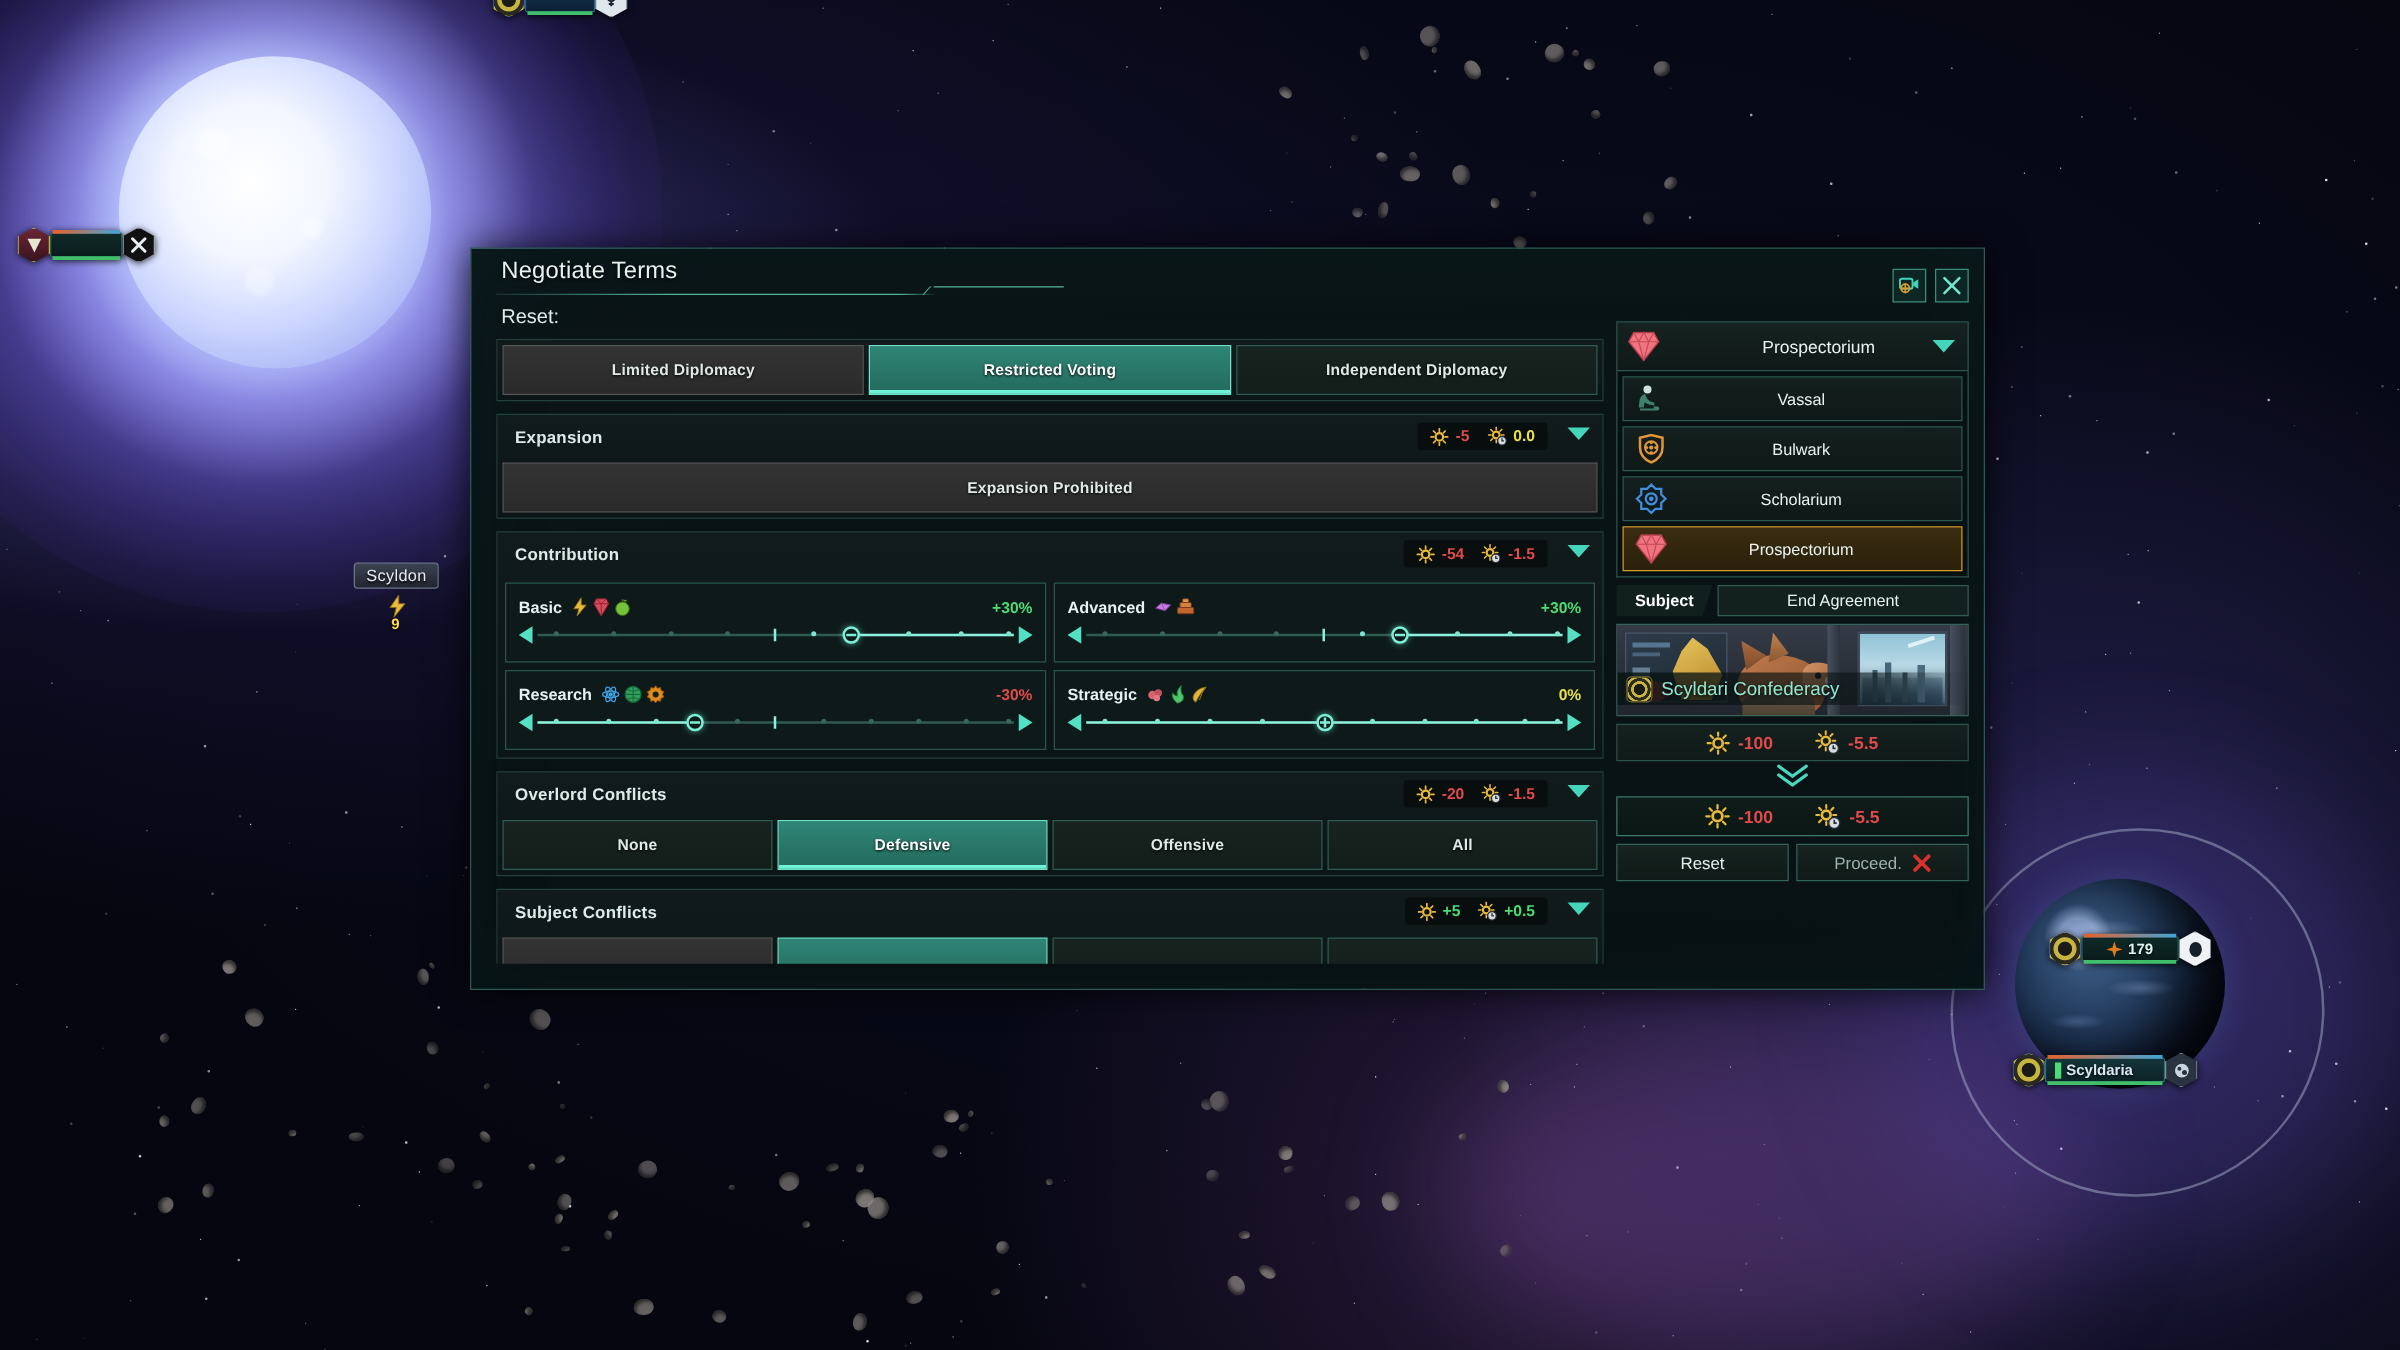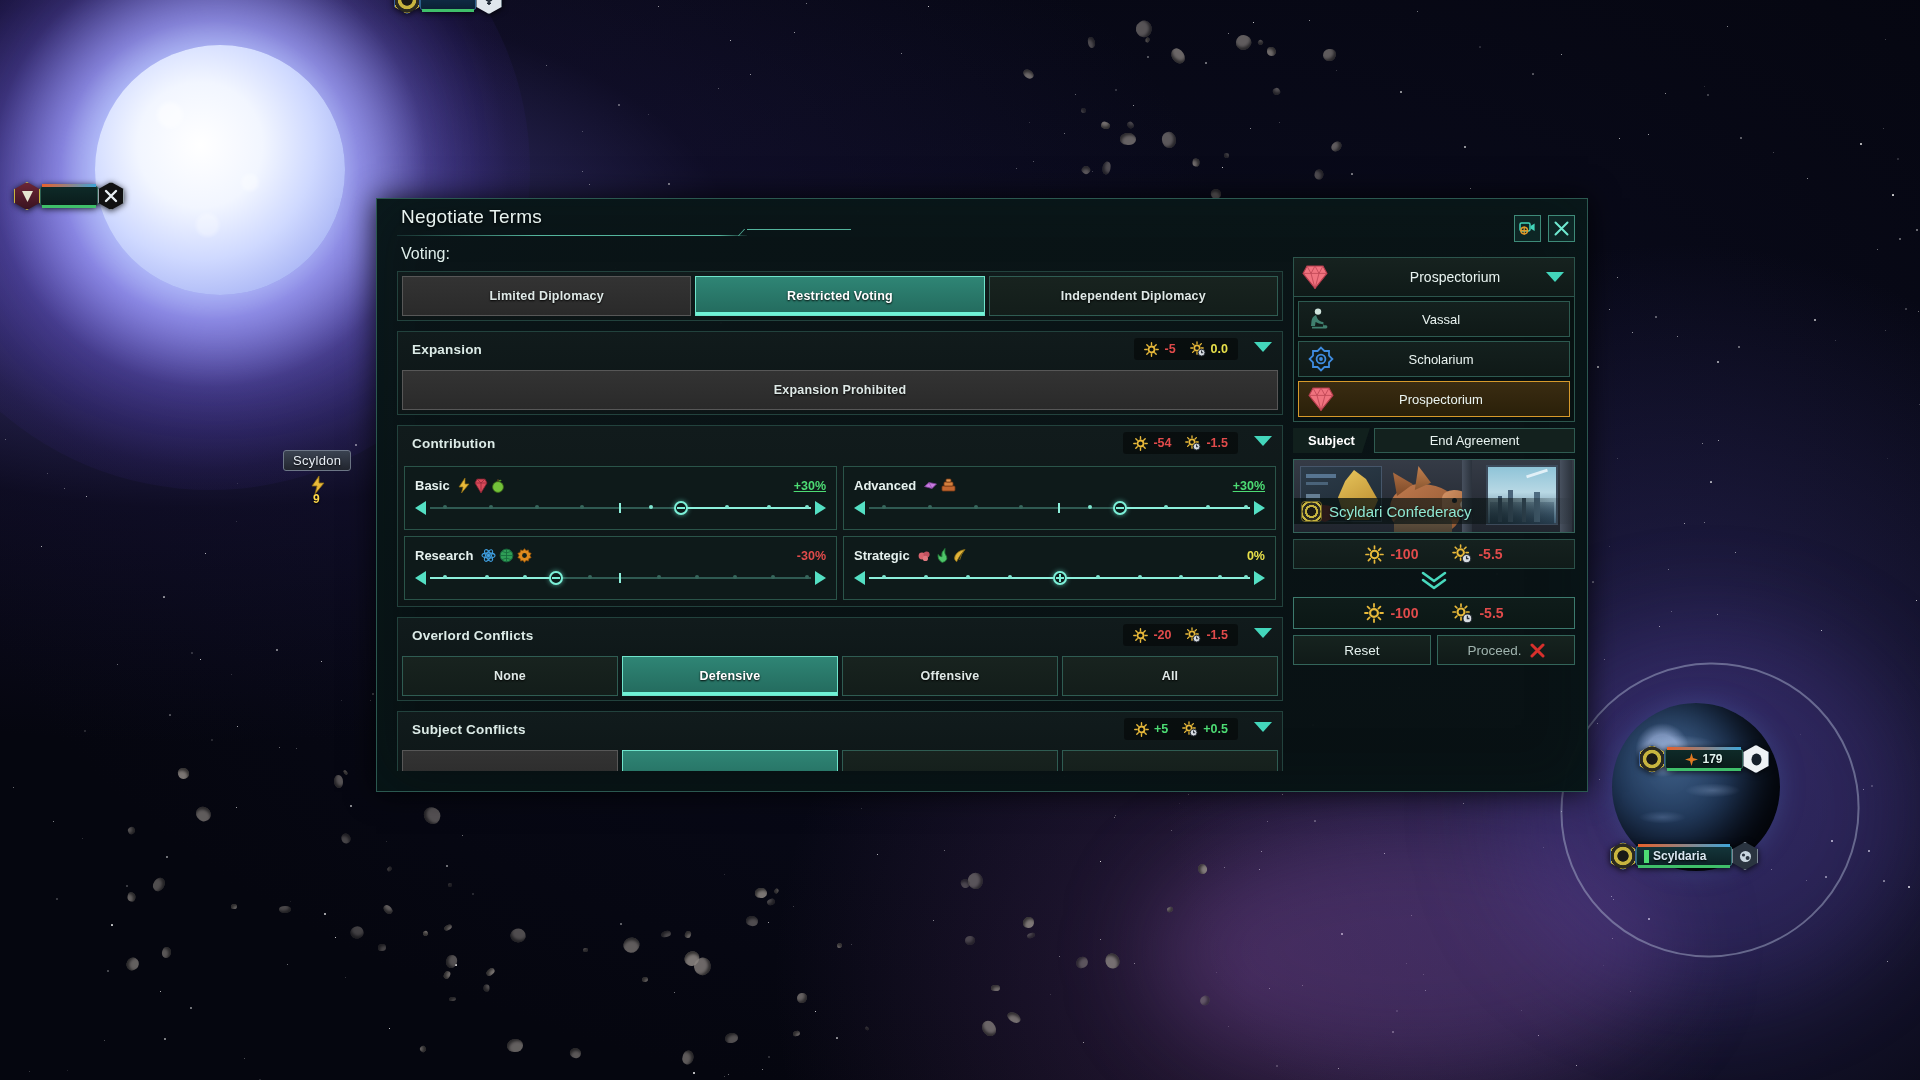--- a/index.html
+++ b/index.html
@@ -192,21 +192,21 @@
   
   .slider-grid { display:flex; flex-wrap:wrap; gap:6px; padding:6px; }
   .slider-box {
     width:calc(50% - 3px); background:#0e1a1a; border:1px solid #2a5449;
     padding:6px 10px 10px 10px;
   }
   .sl-top { display:flex; align-items:flex-end; height:20px; }
   .sl-name { font-size:13px; font-weight:bold; color:#e6f2ef; }
   .sl-icons { margin-left:7px; display:flex; gap:3px; align-items:center; }
   .sl-val { margin-left:auto; font-size:12.5px; font-weight:bold; }
-  .sl-val.pos { color:#4ddc74;text-decoration:underline; } .sl-val.neg { color:#e14b4b; } .sl-val.zero { color:#e8e04a; }
+  .sl-val.pos { color:#4ddc74; } .sl-val.neg { color:#e14b4b; } .sl-val.zero { color:#e8e04a; }
   .sl-track { position:relative; height:22px; margin-top:4px; }
   .arrowL,.arrowR {
     position:absolute; top:4px; width:0; height:0;
     border-top:7px solid transparent; border-bottom:7px solid transparent; cursor:pointer;
   }
   .arrowL { left:0;  border-right:11px solid #54e0c4; }
   .arrowR { right:0; border-left:11px solid #54e0c4; }
   .rail {
     position:absolute; left:15px; right:15px; top:10px; height:2px; background:#2f5a52;
   }
@@ -851,21 +851,21 @@
         <path d="M5.2 5.6 V13.6 M1.2 9.6 H9.2" stroke="#e09a2a" stroke-width="1.3"></path>
       </svg>
     </div>
     <div class="winbtn" id="btn-close">
       <svg width="17" height="17" viewBox="0 0 17 17">
         <path d="M2.5 2.5 L14.5 14.5 M14.5 2.5 L2.5 14.5" stroke="#6fe9d0" stroke-width="2" stroke-linecap="round"></path>
       </svg>
     </div>
   </div>
 
-  <div id="terms-label">Voting:</div>
+  <div id="terms-label">Reset:</div>
 
   <div id="left-col">
 
     <div class="section">
       <div class="btnrow">
         <div class="opt">Limited Diplomacy</div>
         <div class="opt sel">Restricted Voting</div>
         <div class="opt dim">Independent Diplomacy</div>
       </div>
     </div>
@@ -1199,20 +1199,34 @@
         <span class="ico">
           <svg width="26" height="24" viewBox="0 0 26 24">
               <circle cx="10" cy="4.6" r="3.2" fill="#cfe3dc"></circle>
               <path d="M8 8 q-4 1.5-4.5 6 l-.5 5 h4 l.6-4 q2.8 2 7.4 2.2 l0 2.6 H4 v1.6 h14 q1.4 0 1.4-1.6 0-1.6-1.4-1.6 l-2.6 0 0-3.2 q-4-.4-6-3.6 Z" fill="#3f7f6e"></path>
             </svg>
         </span>
         <span class="txt">Vassal</span>
       </div>
       <div class="subj-item">
         <span class="ico">
+          <svg width="24" height="24" viewBox="0 0 24 24">
+              <path d="M12 23 q9-4 9-12 V3.2 L12 1 3 3.2 V11 q0 8 9 12Z" fill="none" stroke="#e2963a" stroke-width="2"></path>
+              <circle cx="12" cy="11" r="5" fill="none" stroke="#e2963a" stroke-width="1.6"></circle>
+              <circle cx="12" cy="11" r="1.7" fill="#e2963a"></circle>
+              <circle cx="12" cy="7" r="1.3" fill="#e2963a"></circle>
+              <circle cx="12" cy="15" r="1.3" fill="#e2963a"></circle>
+              <circle cx="8.3" cy="11" r="1.3" fill="#e2963a"></circle>
+              <circle cx="15.7" cy="11" r="1.3" fill="#e2963a"></circle>
+            </svg>
+        </span>
+        <span class="txt">Bulwark</span>
+      </div>
+      <div class="subj-item">
+        <span class="ico">
           <svg width="26" height="26" viewBox="0 0 26 26">
               <g fill="none" stroke="#3f8ce0" stroke-width="1.8">
                 <path d="M13 1.6 L16.4 5 H21 V9.6 L24.4 13 L21 16.4 V21 H16.4 L13 24.4 L9.6 21 H5 V16.4 L1.6 13 L5 9.6 V5 H9.6Z"></path>
                 <circle cx="13" cy="13" r="4.4"></circle>
               </g>
               <circle cx="13" cy="13" r="1.9" fill="#3f8ce0"></circle>
             </svg>
         </span>
         <span class="txt">Scholarium</span>
       </div>

